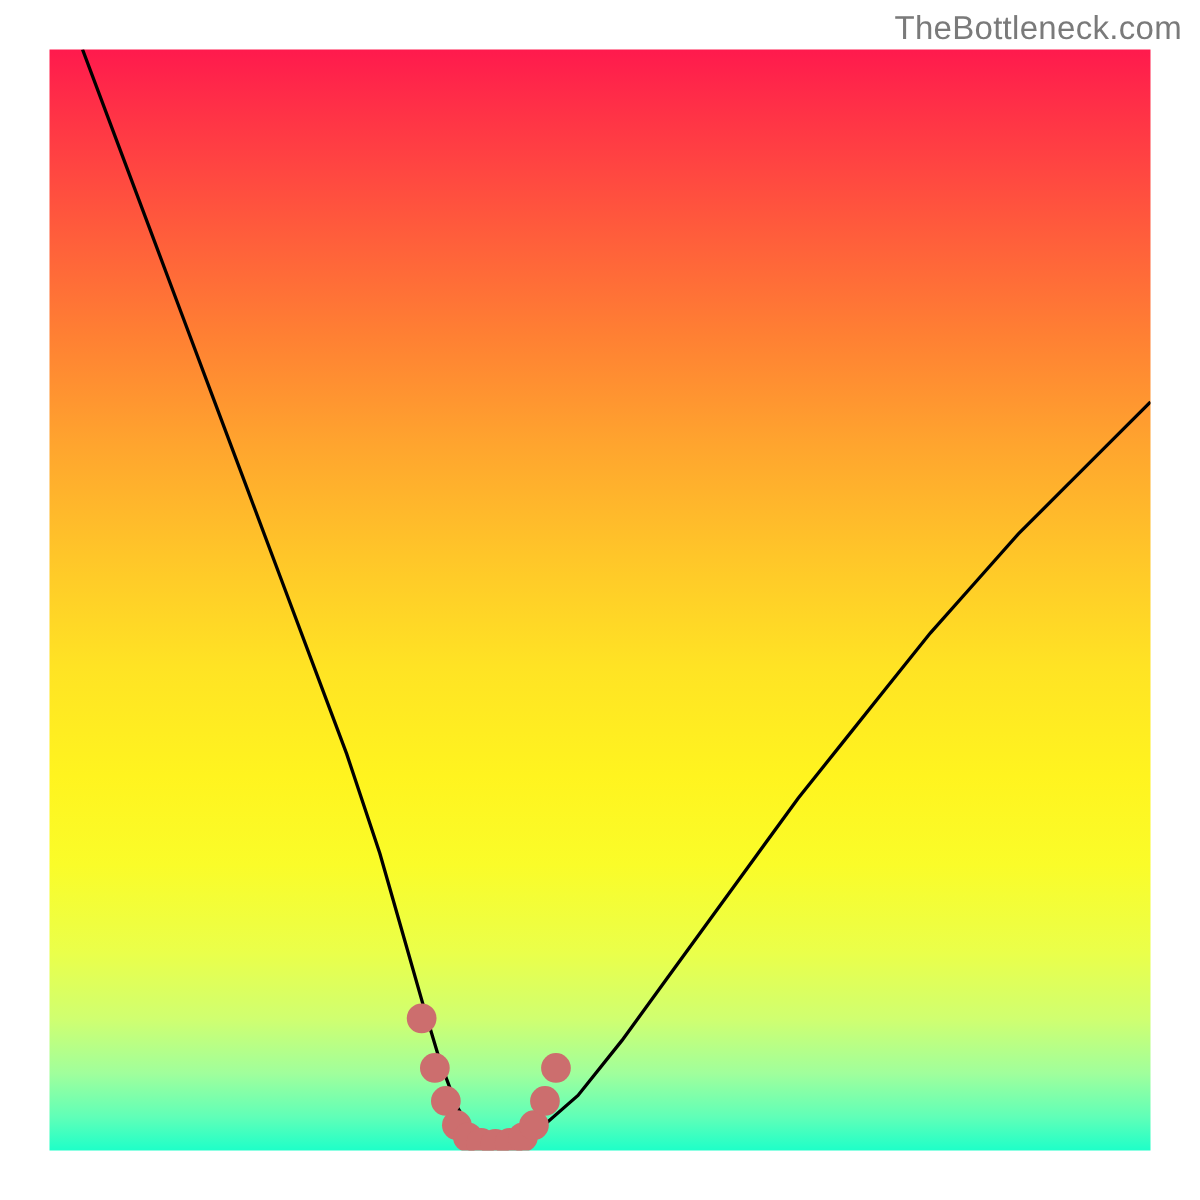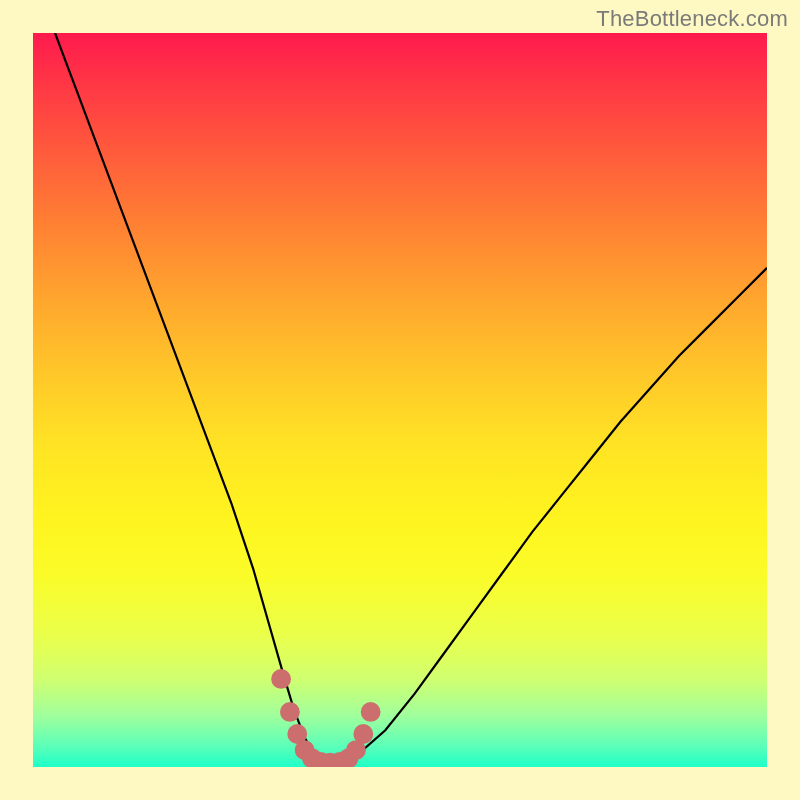--- a/index.html
+++ b/index.html
@@ -10,21 +10,21 @@
     background: #000;
     overflow: hidden;
     font-family: Arial, Helvetica, sans-serif;
   }
   .frame {
     position: absolute;
     left: 0;
     top: 0;
     width: 800px;
     height: 800px;
-    background: #fef9c3;
+    background: #ffffff;
   }
   .plot-area {
     position: absolute;
     left: 33px;
     top: 33px;
     width: 734px;
     height: 734px;
     background: linear-gradient(to bottom,
       #ff1a4d 0%,
       #ff3346 6%,

